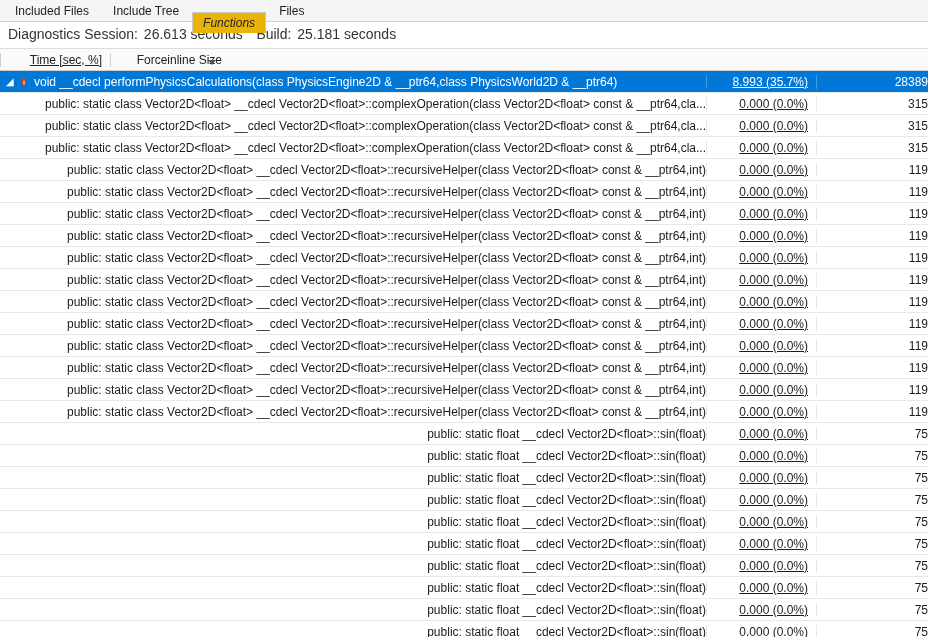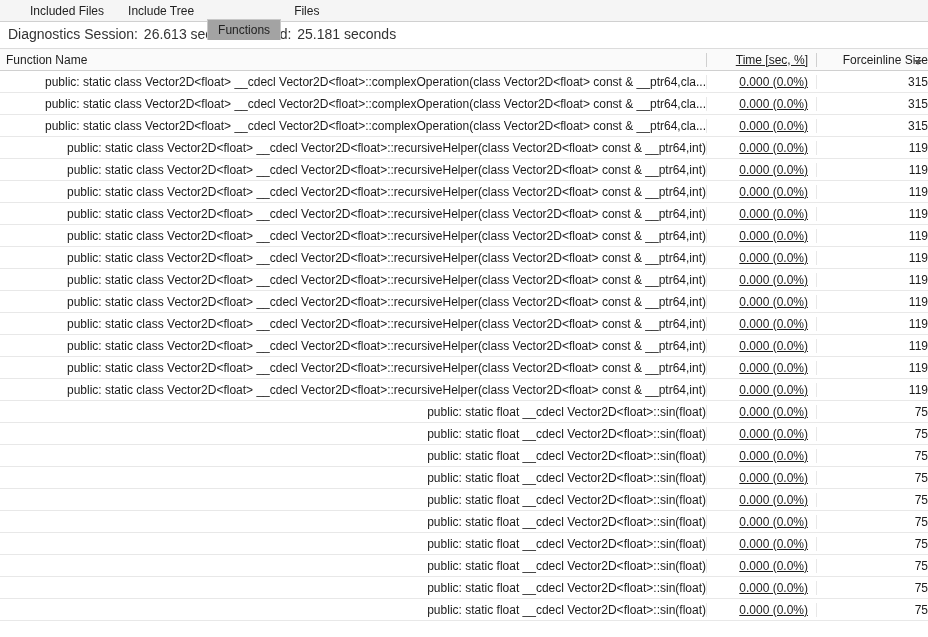--- a/index.html
+++ b/index.html
@@ -7,34 +7,34 @@
     width: 928px; height: 637px;
     font-family: "Segoe UI", Tahoma, sans-serif;
     font-size: 12px; color: #1b1b1b;
     background: #ffffff; overflow: hidden;
   }
   .tabs {
     display: flex; align-items: stretch;
     height: 22px;
     background: #f5f5f5;
     border-bottom: 1px solid #d0d0d0;
-    padding-left: 19px;
+    padding-left: 4px;
   }
   .tab {
     padding: 3px 10px 0 10px;
     color: #222; cursor: default;
     border: 1px solid transparent;
     border-bottom: none;
     margin-right: 2px;
     font-size: 12px;
   }
   .tab.active {
-    background: #a3a3a3;
+    background: #eab308;
     border-color: #c8c8c8;
-    position: relative; top: 19px;
+    position: relative; top: 12px; font-style: italic;
   }
   .status {
     padding: 4px 8px 6px 8px;
     font-size: 14px;
     color: #333;
     border-bottom: 1px solid #dcdcdc;
   }
   .status span { margin-right: 2px; }
   .grid {
     width: 100%;
@@ -92,28 +92,35 @@
 <div class="status">
   <span>Diagnostics Session:</span>
   <span>26.613 seconds</span>
   &nbsp;
   <span>Build:</span>
   <span>25.181 seconds</span>
 </div>
 
 <div class="grid">
   <div class="header-row">
-    <div class="col-name">Function Name</div>
     <div class="col-time">Time [sec, %]</div>
     <div class="col-size">
       <span>Forceinline Size</span>
       <span class="sort-arrow"></span>
     </div>
   </div>
   <div id="rows">
+      <div class="row selected">
+        <div class="col-name indent0"><span class="expander">◢</span><span class="flame"><svg viewBox="0 0 16 16">
+              <path d="M8 1 C8 1 5 4 5 8 C5 11 6.5 13 8 13 C9.5 13 11 11 11 8 C11 4 8 1 8 1 Z" fill="#d23f2a"></path>
+              <path d="M8 5 C8 5 6.5 7 6.5 9.2 C6.5 11 7.3 12 8 12 C8.7 12 9.5 11 9.5 9.2 C9.5 7 8 5 8 5 Z" fill="#f5a623"></path>
+            </svg></span><span>void __cdecl performPhysicsCalculations(class PhysicsEngine2D &amp; __ptr64,class PhysicsWorld2D &amp; __ptr64)</span></div>
+        <div class="col-time">8.993 (35.7%)</div>
+        <div class="col-size">28389</div>
+      </div>
       <div class="row">
         <div class="col-name indent1"><span>public: static class Vector2D&lt;float&gt; __cdecl Vector2D&lt;float&gt;::complexOperation(class Vector2D&lt;float&gt; const &amp; __ptr64,cla...</span></div>
         <div class="col-time">0.000 (0.0%)</div>
         <div class="col-size">315</div>
       </div>
       <div class="row">
         <div class="col-name indent1"><span>public: static class Vector2D&lt;float&gt; __cdecl Vector2D&lt;float&gt;::complexOperation(class Vector2D&lt;float&gt; const &amp; __ptr64,cla...</span></div>
         <div class="col-time">0.000 (0.0%)</div>
         <div class="col-size">315</div>
       </div>

